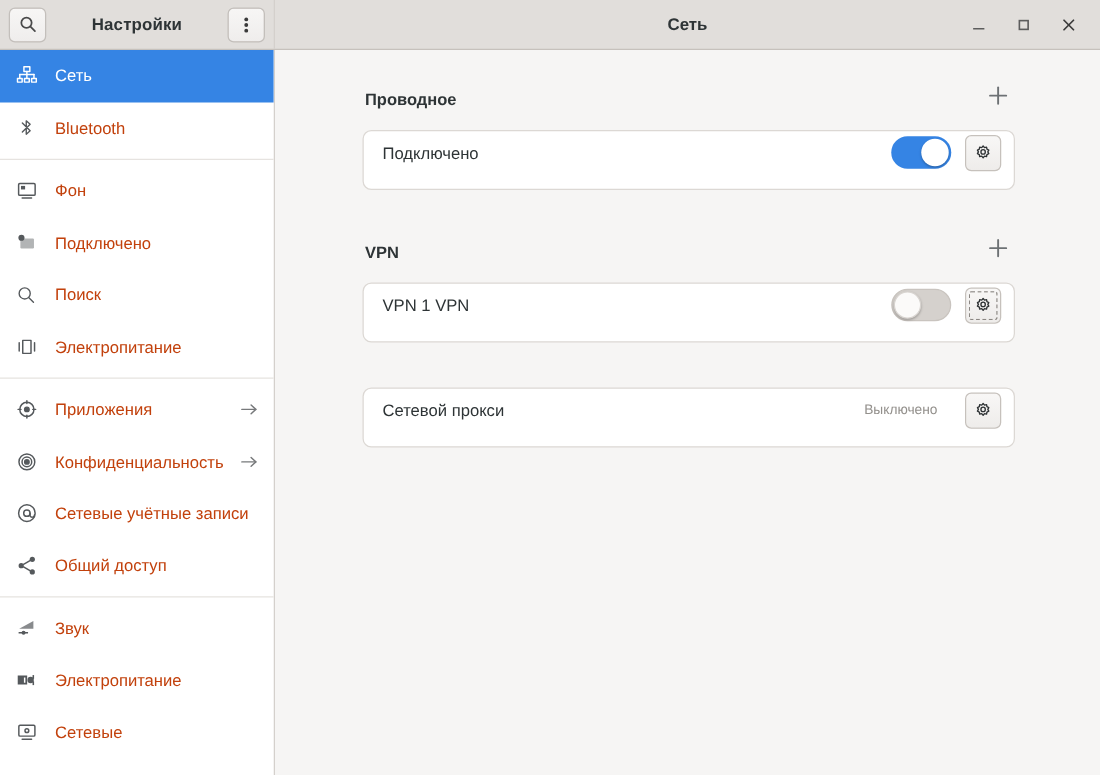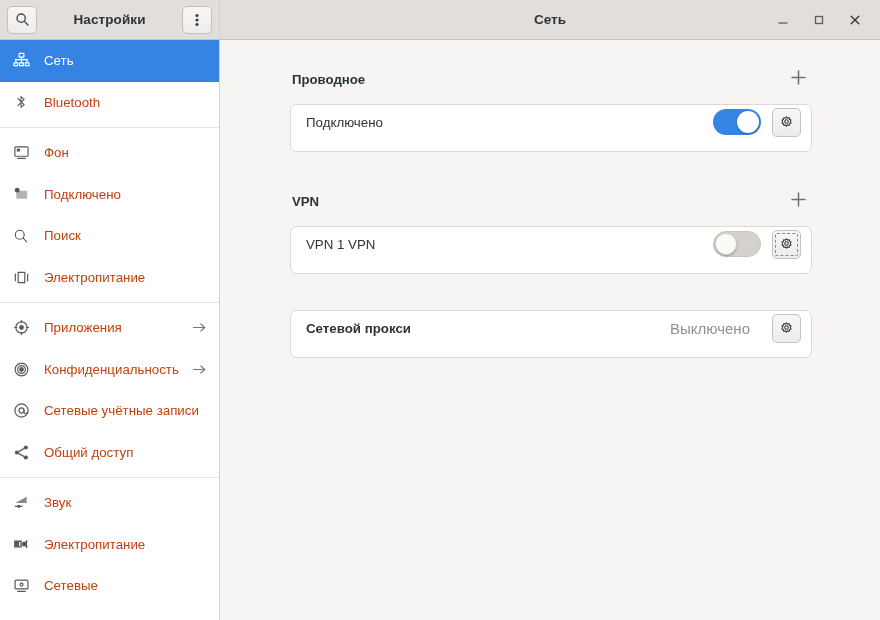--- a/index.html
+++ b/index.html
@@ -108,22 +108,22 @@
 
   .card {
     background: #ffffff;
     border: 1px solid #dcd8d4;
     border-radius: 7px;
     height: 48px;
     display: flex; align-items: center;
     padding: 0 10px 12px 15px;
   }
   .row-label { font-size: 13.3px; color: #2e3436; }
-  .row-label.bold { font-weight: bold; }
-  .row-value { margin-left: auto; font-size: 15px; color: #93908c; padding-right: 11px; }
+  .row-label.bold { font-weight: normal; }
+  .row-value { margin-left: auto; font-size: 11px; color: #93908c; padding-right: 11px; }
 
   .toggle {
     margin-left: auto;
     width: 48px; height: 26px; border-radius: 13px;
     position: relative; cursor: pointer; flex: 0 0 48px;
   }
   .toggle.on { background: #3584e4; }
   .toggle.off { background: #d5d1cd; border: 1px solid #c9c4bf; }
   .knob {
     position: absolute; top: 2px;

